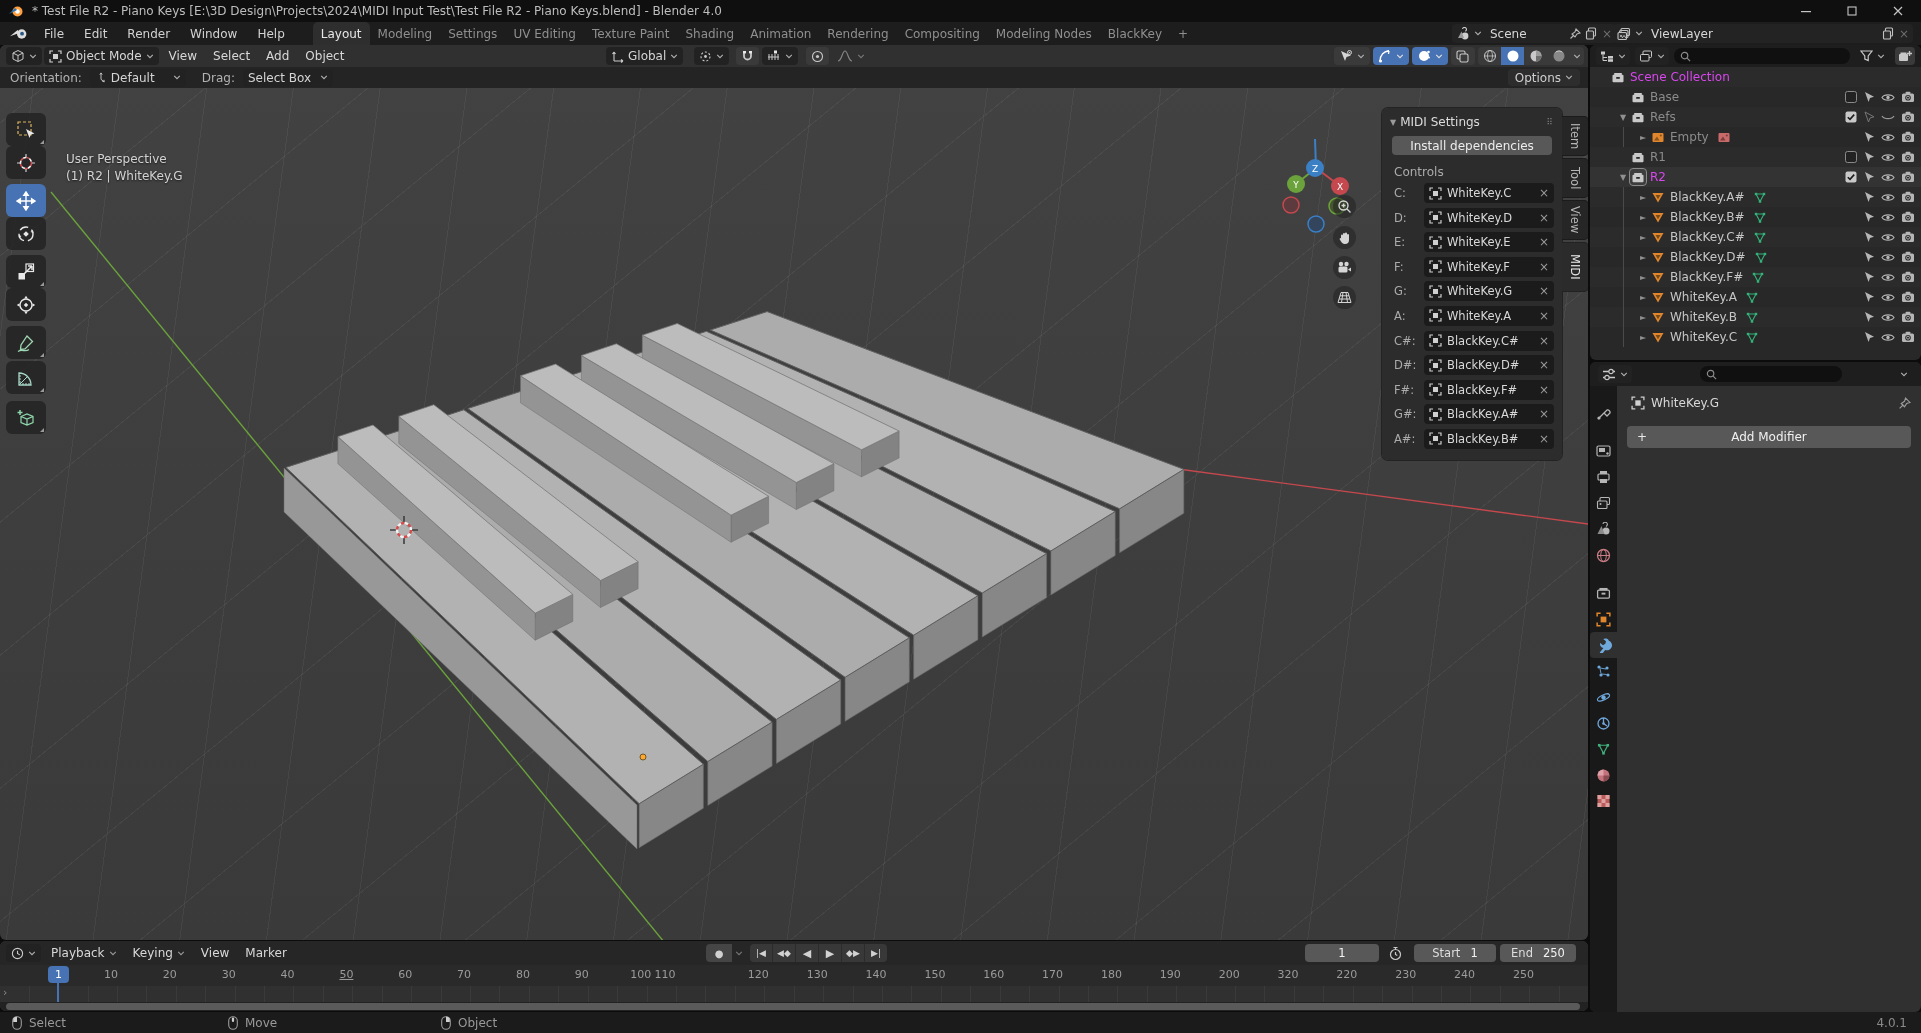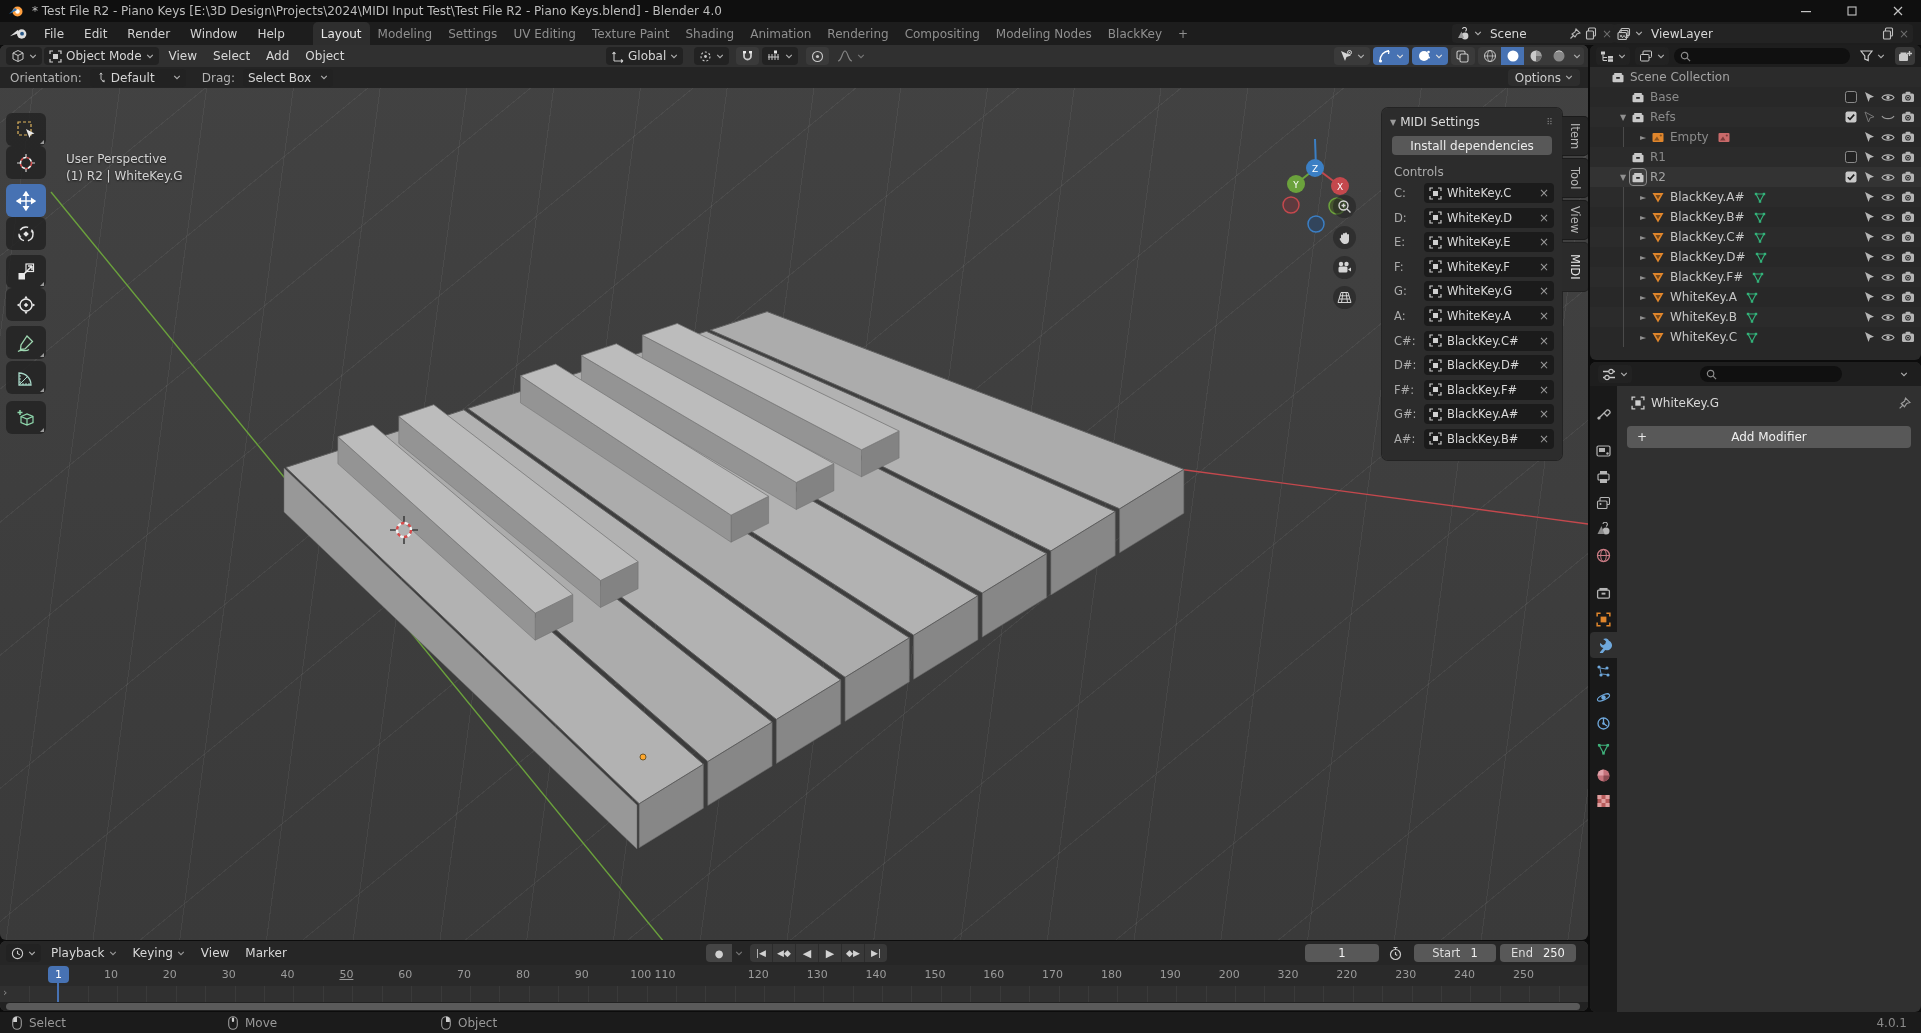--- a/index.html
+++ b/index.html
@@ -80,21 +80,21 @@
   
   #ol-header{height:22px;background:#1e1e1e;display:flex;align-items:center;gap:5px;padding:0 6px;}
   .srch{flex:1;height:16px;background:#101010;border-radius:9px;display:flex;align-items:center;padding:0 6px;gap:4px;color:#777;}
   .ol-row{position:relative;height:20px;display:flex;align-items:center;font-size:12px;}
   .ol-row:nth-child(odd){background:#2b2b2b;}
   .ol-row.activerow{background:#333333;}
   .ol-caret{width:14px;color:#909090;font-size:8px;text-align:center;flex:none;}
   .ol-ic{width:16px;height:16px;flex:none;margin-right:4px;display:flex;align-items:center;justify-content:center;}
   .ol-ic.hl{outline:1px solid #8a8a8a;border-radius:3px;background:#3d3d3d;}
   .ol-lbl{white-space:nowrap;}
-  .t-bright{color:#a3a3a3;} .t-dim{color:#8b8b8b;} .t-normal{color:#c6c6c6;}
+  .t-bright{color:#d946ef;} .t-dim{color:#8b8b8b;} .t-normal{color:#c6c6c6;}
   .ol-right{position:absolute;right:6px;top:0;height:20px;display:flex;align-items:center;gap:6px;}
   .treeline{position:absolute;left:33px;top:0;bottom:0;width:1px;background:#4a4a4a;}
   .dataic{margin-left:8px;}
 
   
   #pr-header{height:24px;background:#1e1e1e;display:flex;align-items:center;gap:6px;padding:0 8px;}
   #pr-tabs{position:absolute;left:0;top:24px;bottom:0;width:27px;background:#191919;display:flex;flex-direction:column;align-items:center;padding-top:14px;box-sizing:border-box;}
   .ptab{width:27px;height:26px;display:flex;align-items:center;justify-content:center;flex:none;}
   .ptab.active{background:#303030;border-radius:4px 0 0 4px;}
   .pgap{height:12px;flex:none;}

